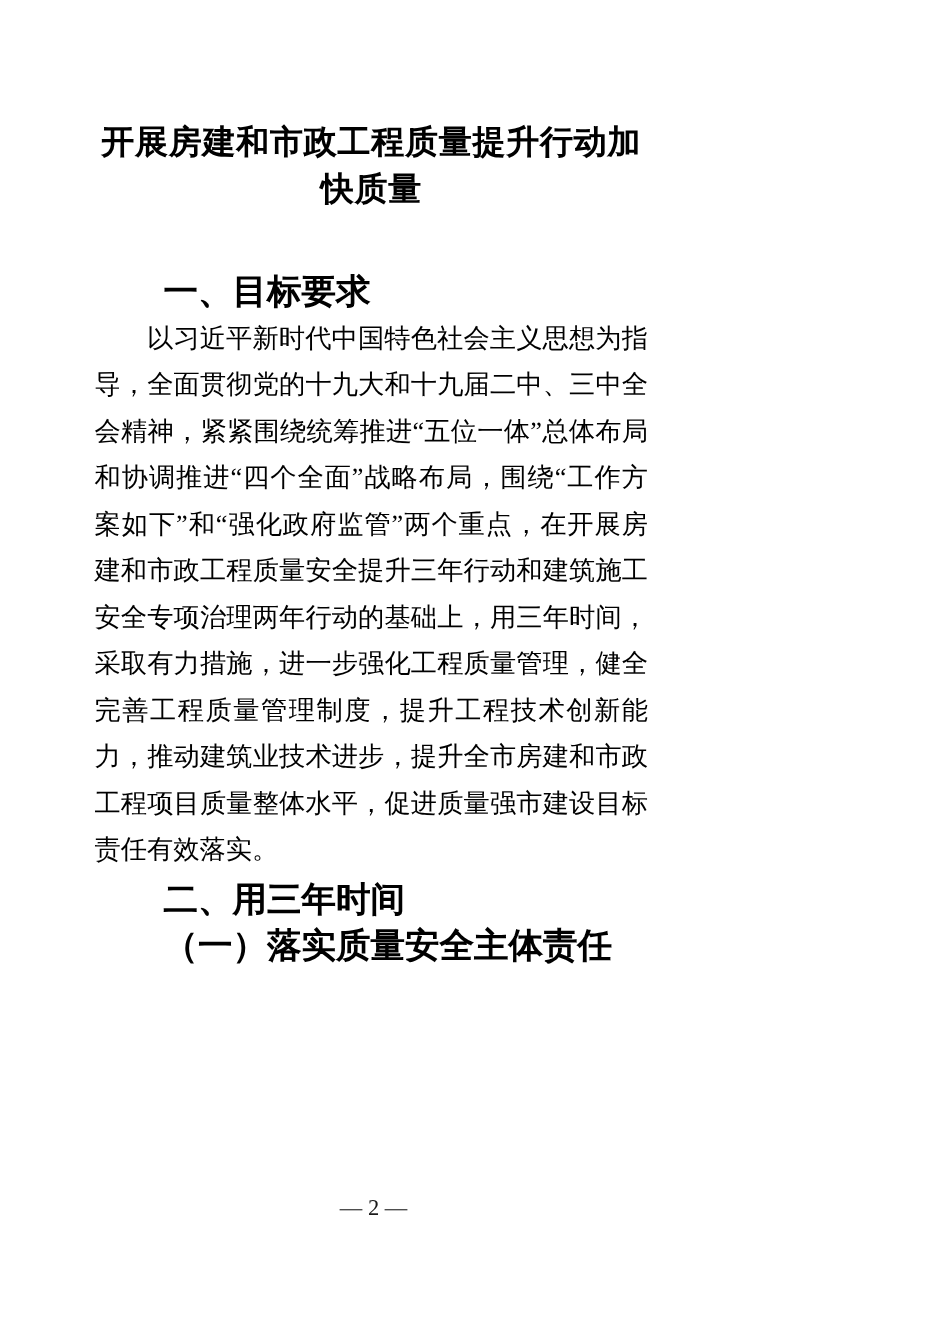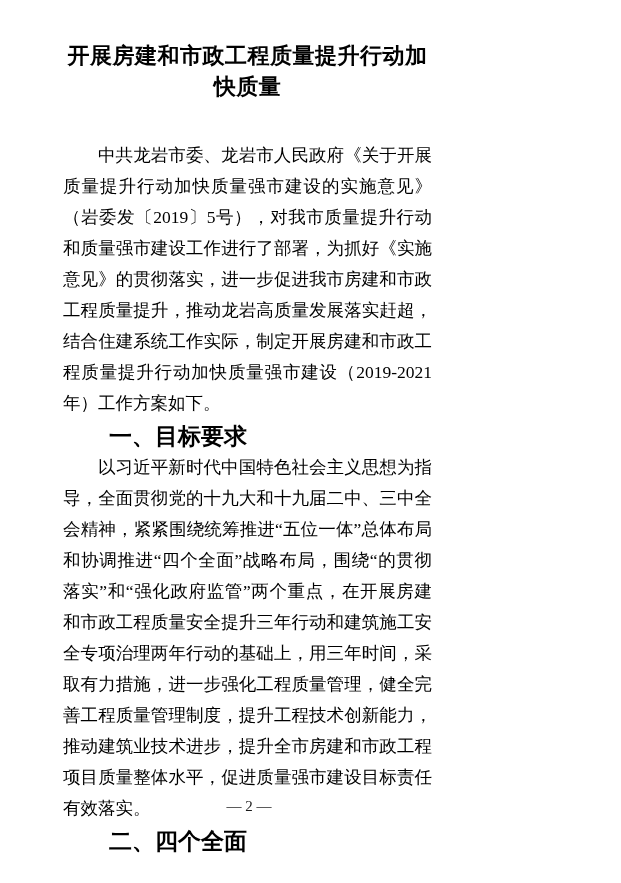--- a/index.html
+++ b/index.html
@@ -6,21 +6,21 @@
     margin: 0;
     padding: 0;
     background: #ffffff;
   }
   .page {
     position: relative;
     width: 498px;
     height: 883px;
     background: #ffffff;
     box-sizing: border-box;
-    padding: 40px 66px 0 63px;
+    padding: 79px 66px 0 63px;
     color: #000000;
     font-family: "Liberation Serif", "DejaVu Serif", serif;
     overflow: hidden;
   }
   .doc-title {
     text-align: center;
     font-weight: bold;
     font-size: 22px;
     line-height: 31px;
     letter-spacing: 0.5px;
@@ -62,24 +62,24 @@
 </style>
 </head>
 <body>
 
 <div class="page">
 
   <h1 class="doc-title">
     <span class="title-line">开展房建和市政工程质量提升行动加快质量</span>
   </h1>
 
-  <p class="para">中共龙岩市委、龙岩市人民政府《关于开展质量提升行动加快质量强市建设的实施意见》（岩委发〔2019〕5号），对我市质量提升行动和质量强市建设工作进行了部署，为抓好《实施意见》的贯彻落实，进一步促进我市房建和市政工程质量提升，推动龙岩高质量发展落实赶超，结合住建系统工作实际，制定开展房建和市政工程质量提升行动加快质量强市建设（2019-2021年）工作方案如下。</p>
 
   <h2 class="heading">一、目标要求</h2>
 
-  <p class="para">以习近平新时代中国特色社会主义思想为指导，全面贯彻党的十九大和十九届二中、三中全会精神，紧紧围绕统筹推进“五位一体”总体布局和协调推进“四个全面”战略布局，围绕“的贯彻落实”和“强化政府监管”两个重点，在开展房建和市政工程质量安全提升三年行动和建筑施工安全专项治理两年行动的基础上，用三年时间，采取有力措施，进一步强化工程质量管理，健全完善工程质量管理制度，提升工程技术创新能力，推动建筑业技术进步，提升全市房建和市政工程项目质量整体水平，促进质量强市建设目标责任有效落实。</p>
+  <p class="para">以习近平新时代中国特色社会主义思想为指导，全面贯彻党的十九大和十九届二中、三中全会精神，紧紧围绕统筹推进“五位一体”总体布局和协调推进“四个全面”战略布局，围绕“工作方案如下”和“强化政府监管”两个重点，在开展房建和市政工程质量安全提升三年行动和建筑施工安全专项治理两年行动的基础上，用三年时间，采取有力措施，进一步强化工程质量管理，健全完善工程质量管理制度，提升工程技术创新能力，推动建筑业技术进步，提升全市房建和市政工程项目质量整体水平，促进质量强市建设目标责任有效落实。</p>
 
-  <h2 class="heading">二、四个全面</h2>
+  <h2 class="heading">二、用三年时间</h2>
 
+  <h3 class="heading sub">（一）落实质量安全主体责任</h3>
 
   <div class="page-footer">— 2 —</div>
 
 </div>
 
 </body></html>

